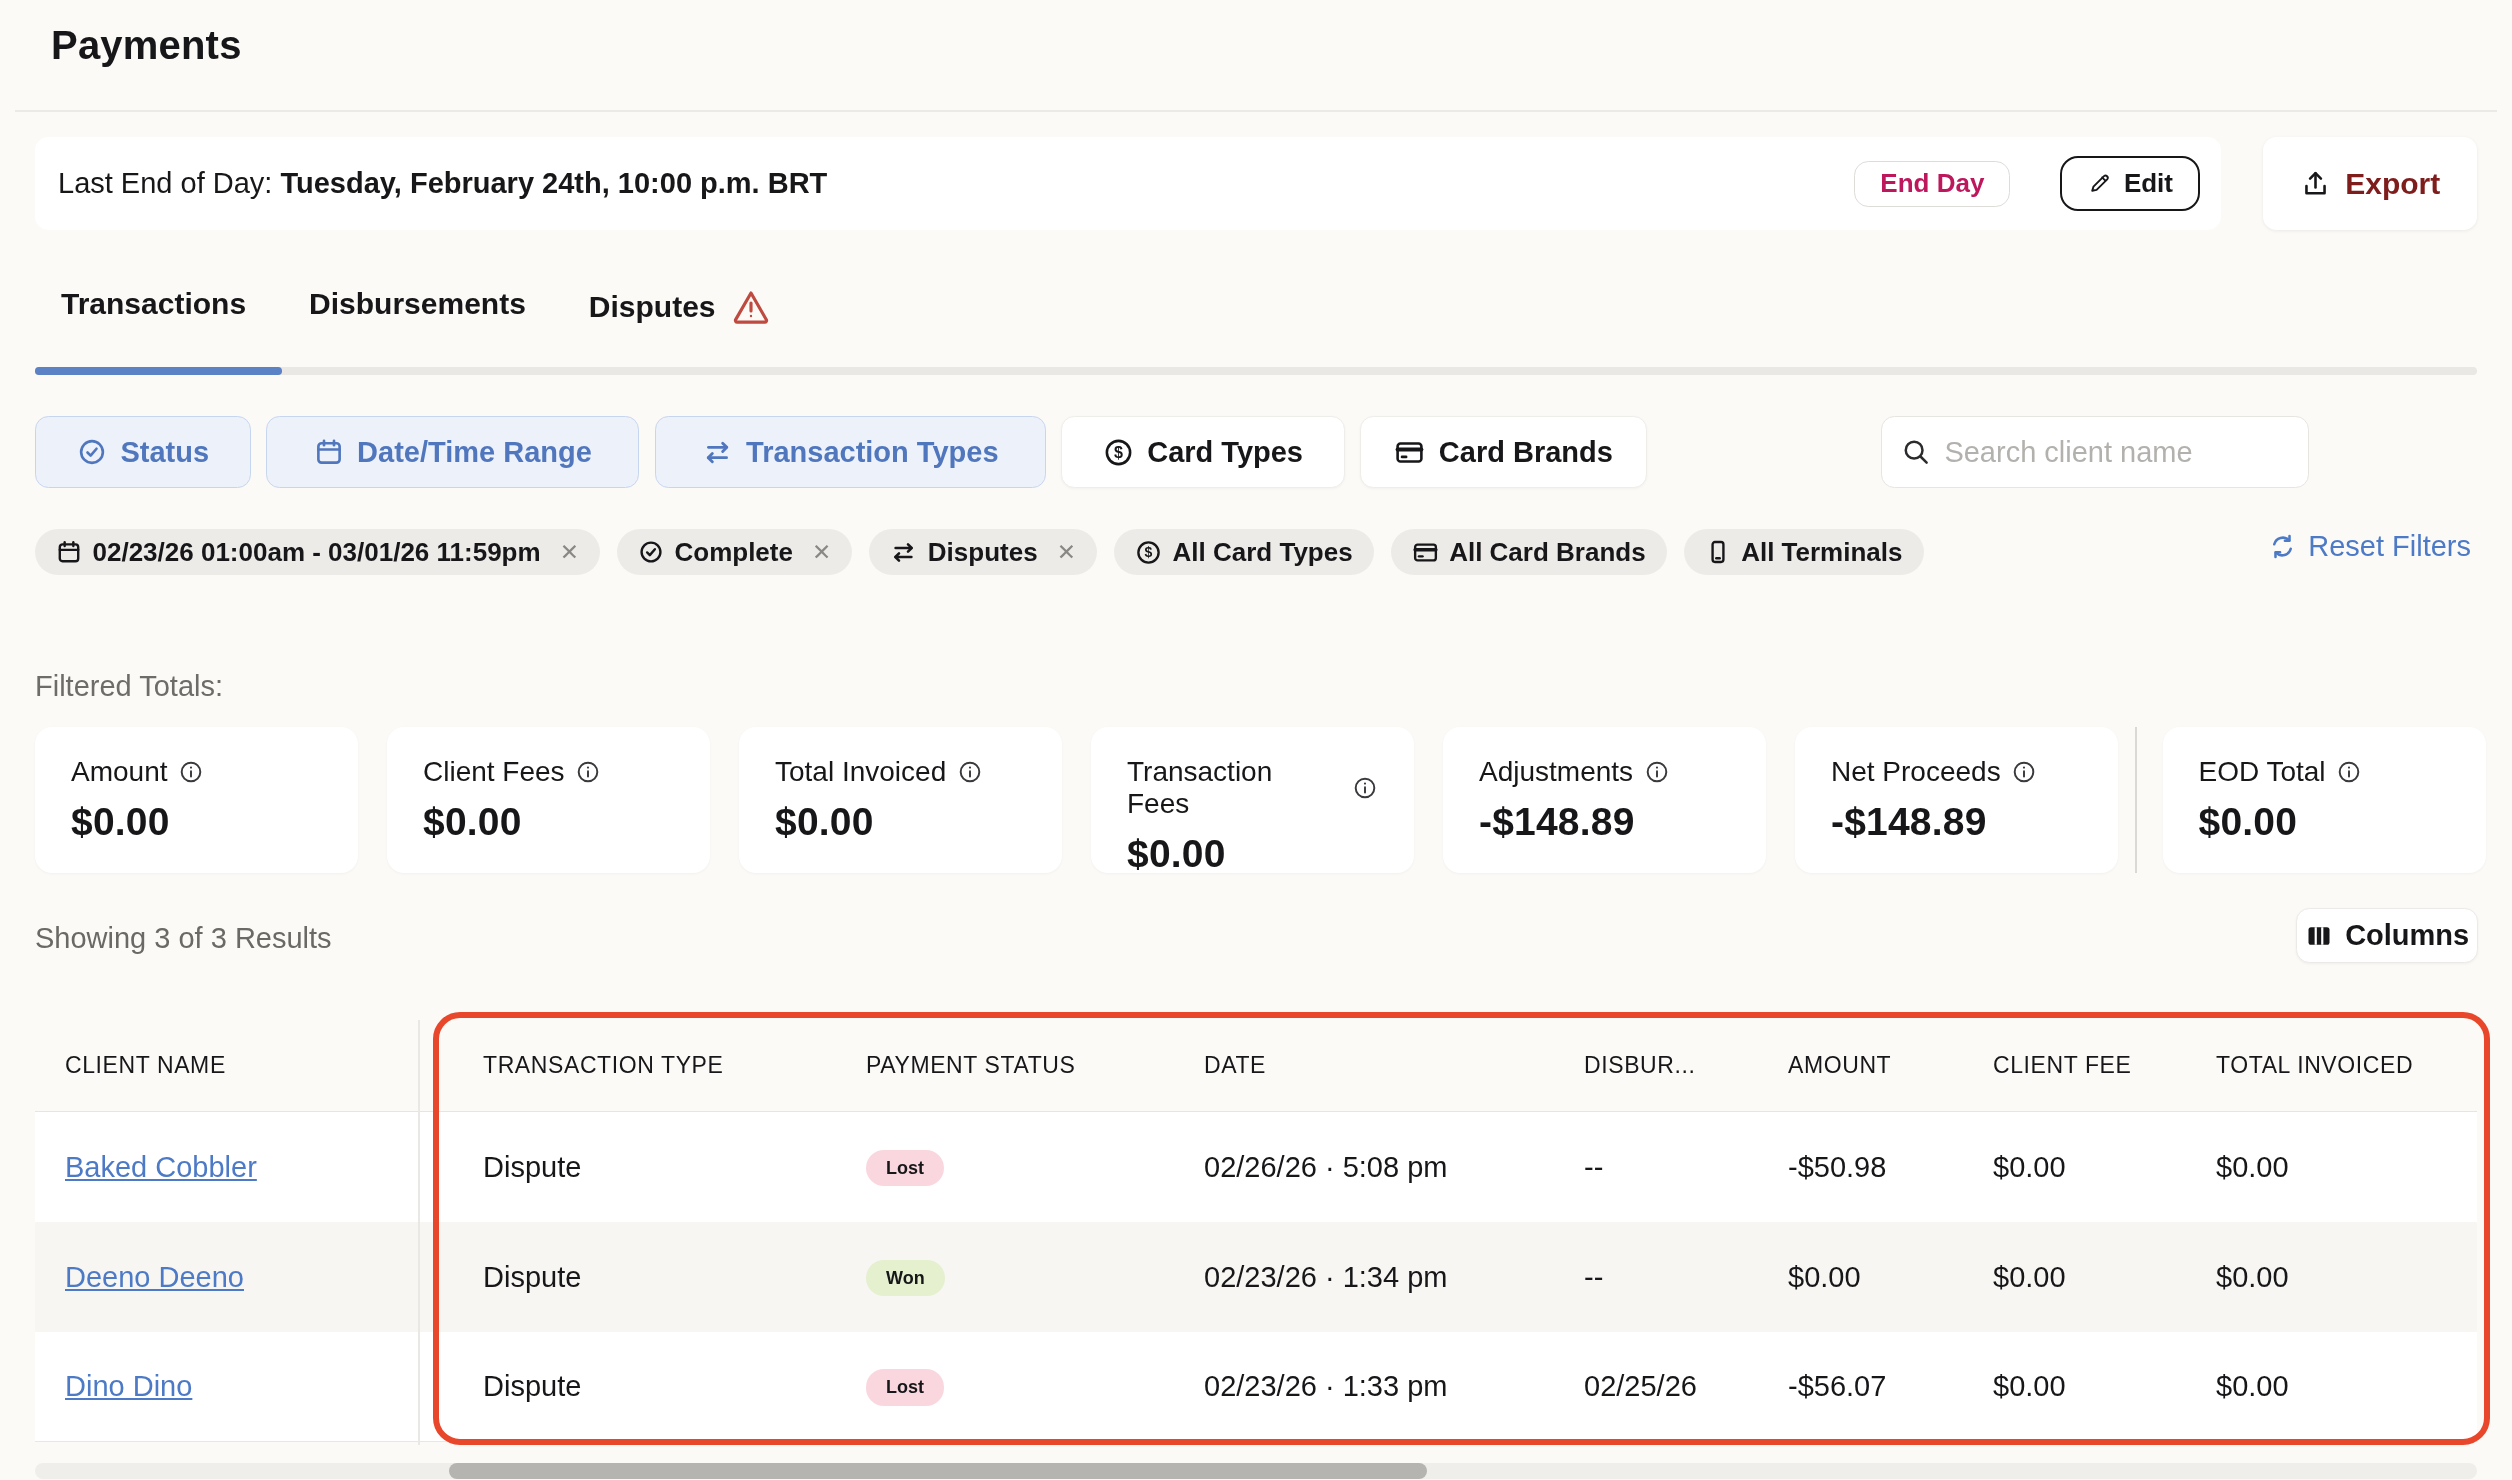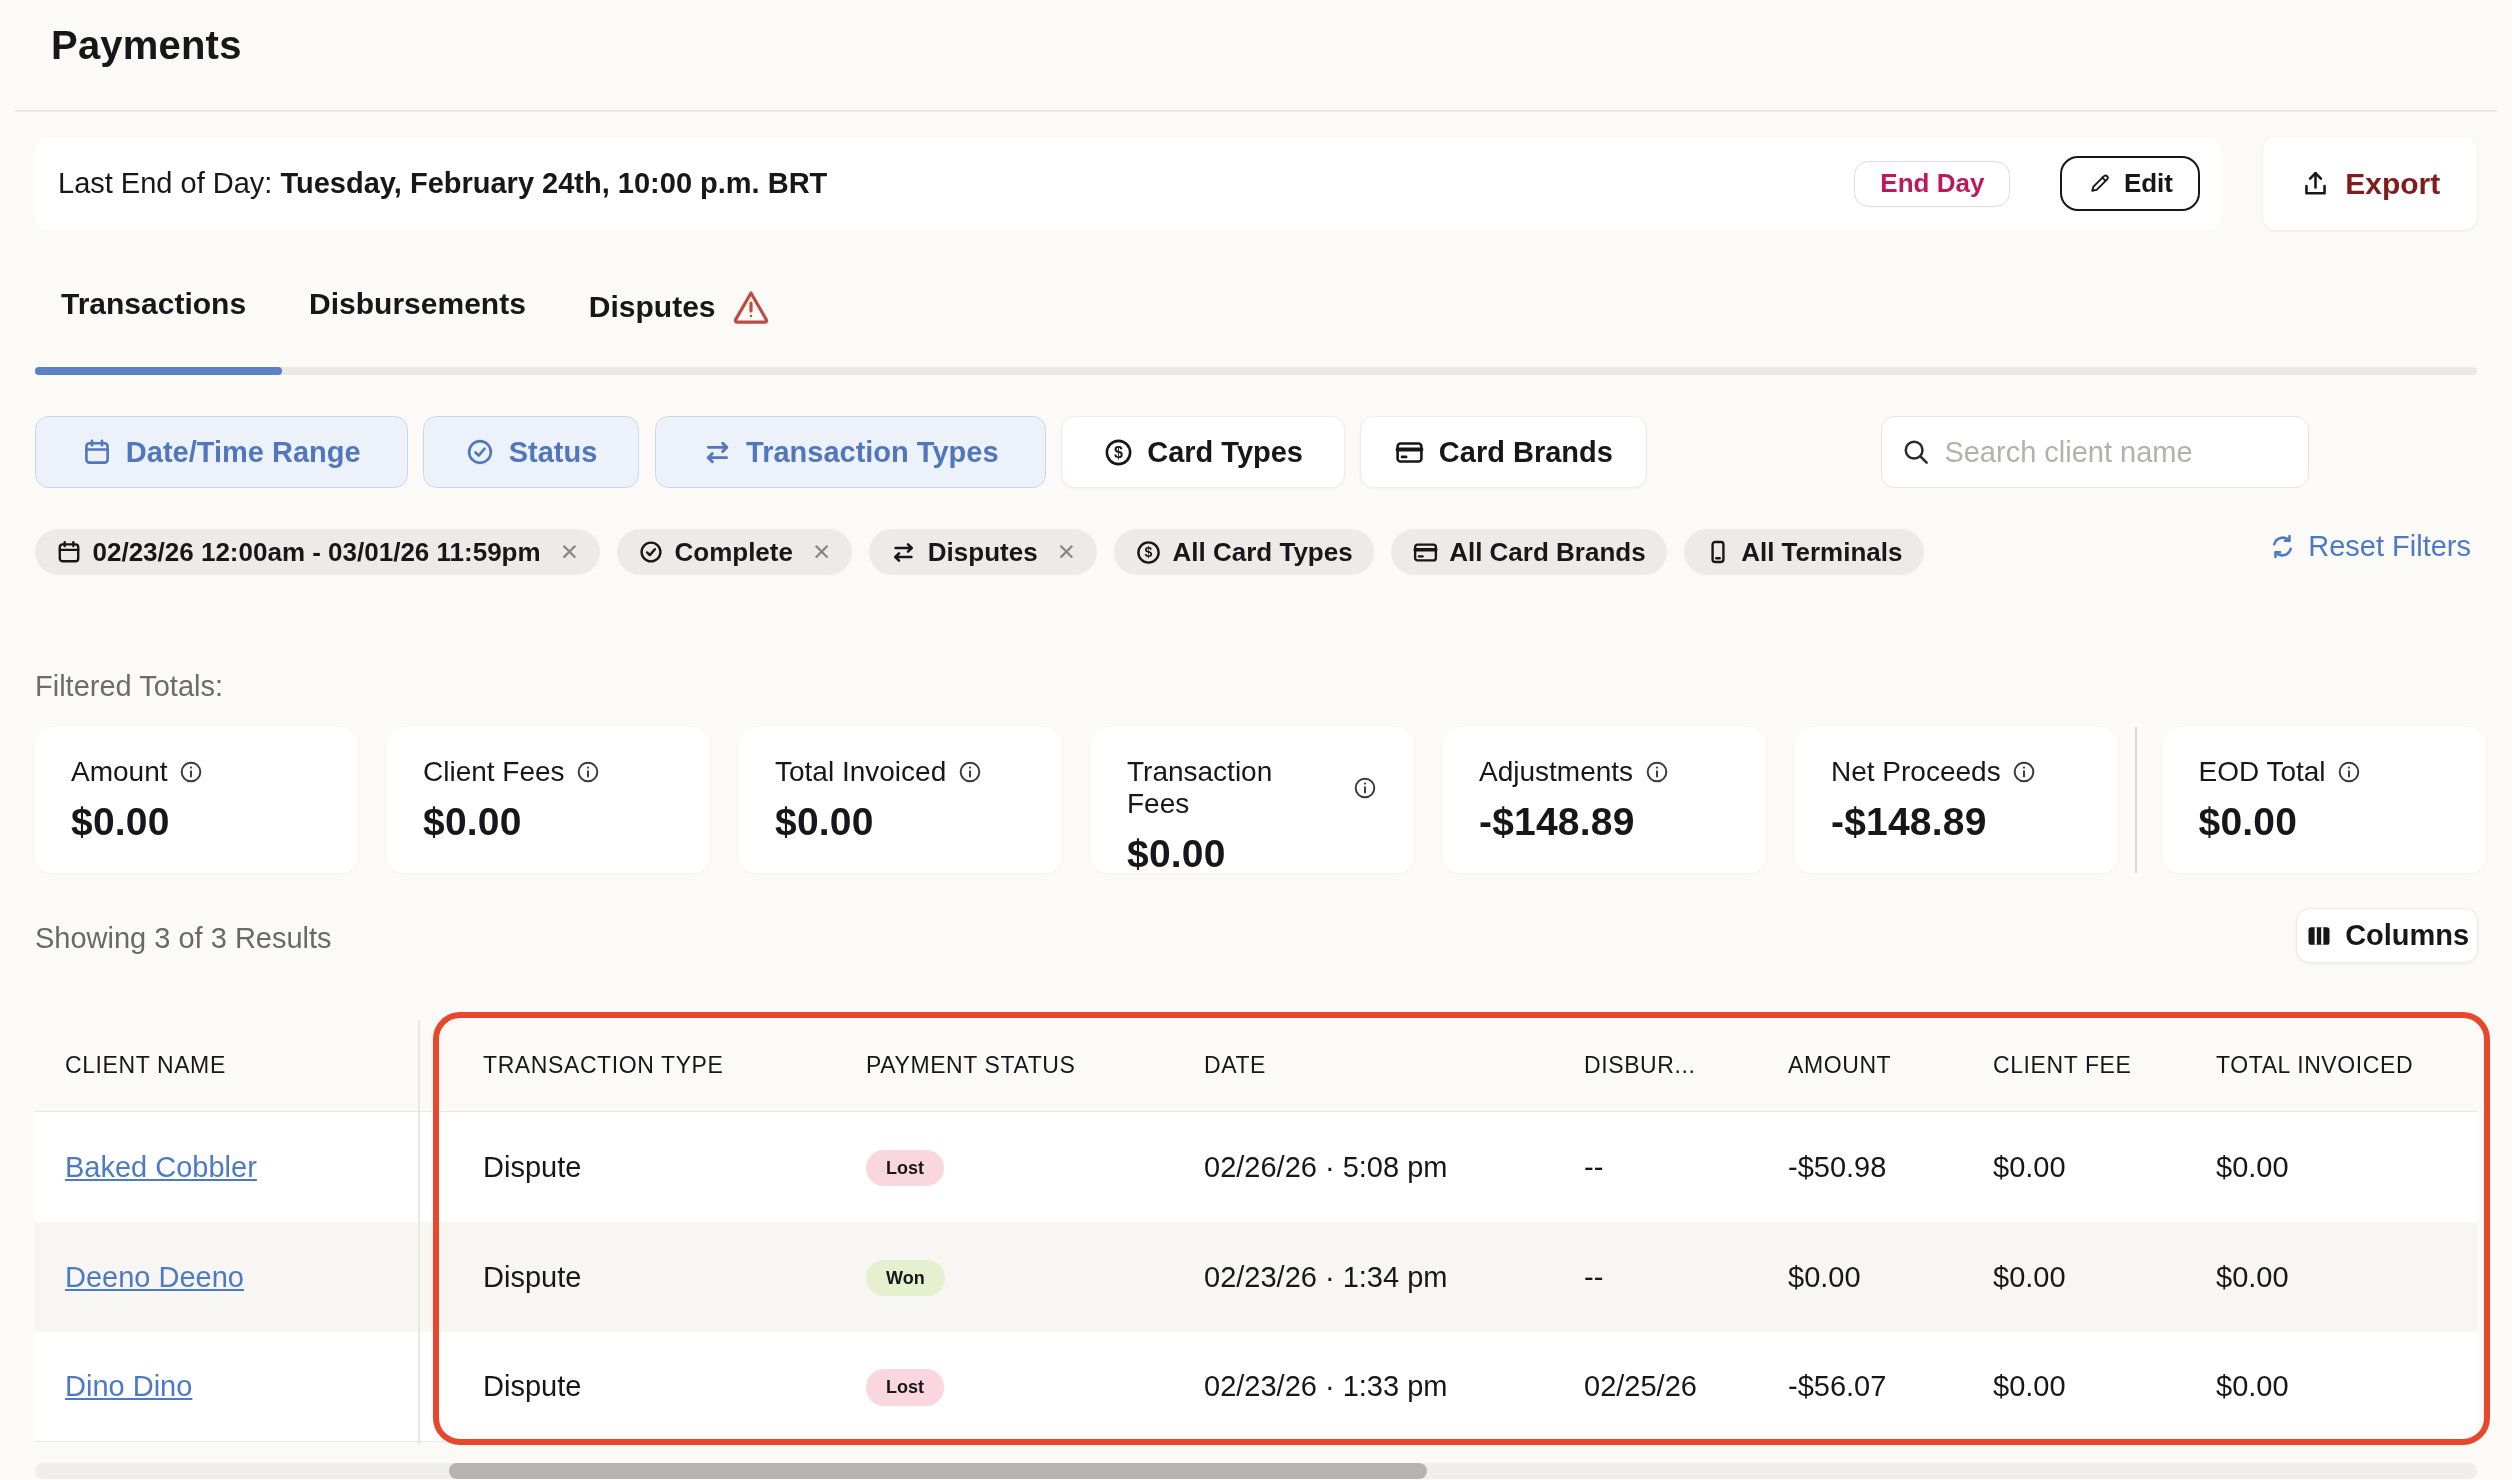--- a/index.html
+++ b/index.html
@@ -177,39 +177,39 @@
             <line x1="12" y1="9.6" x2="12" y2="14.4"></line>
             <circle cx="12" cy="17.4" r="0.7" fill="#bf4a40" stroke="none"></circle>
           </svg>
       </span>
     </div>
   </div>
   <div class="tab-track"></div>
   <div class="tab-active-bar"></div>
 
   <div class="filter-row">
+    <button class="fbtn blue" style="width:216px">
+      <span>
+        <svg width="30" height="30" viewBox="0 0 24 24" fill="none" stroke="#5077bd" stroke-width="2.1" stroke-linecap="round" stroke-linejoin="round">
+            <circle cx="12" cy="12" r="8.7"></circle>
+            <polyline points="8.4,12.4 10.9,14.9 15.6,9.4"></polyline>
+          </svg>
+      </span>
+      <span>Status</span>
+    </button>
     <button class="fbtn blue" style="width:373px">
       <span>
         <svg width="30" height="30" viewBox="0 0 24 24" fill="none" stroke="#5077bd" stroke-width="2.1" stroke-linecap="round">
             <rect x="3.5" y="5" width="17" height="15.5" rx="2.5"></rect>
             <line x1="3.5" y1="10" x2="20.5" y2="10"></line>
             <line x1="8" y1="3" x2="8" y2="6.5"></line>
             <line x1="16" y1="3" x2="16" y2="6.5"></line>
           </svg>
       </span>
       <span>Date/Time Range</span>
-    </button>
-    <button class="fbtn blue" style="width:216px">
-      <span>
-        <svg width="30" height="30" viewBox="0 0 24 24" fill="none" stroke="#5077bd" stroke-width="2.1" stroke-linecap="round" stroke-linejoin="round">
-            <circle cx="12" cy="12" r="8.7"></circle>
-            <polyline points="8.4,12.4 10.9,14.9 15.6,9.4"></polyline>
-          </svg>
-      </span>
-      <span>Status</span>
     </button>
     <button class="fbtn blue" style="width:391px">
       <span>
         <svg width="31" height="31" viewBox="0 0 24 24" fill="none" stroke="#5077bd" stroke-width="2.2" stroke-linecap="round" stroke-linejoin="round">
             <path d="M5 8h14"></path>
             <path d="M16 4.8 19.2 8 16 11.2"></path>
             <path d="M19 16H5"></path>
             <path d="M8 12.8 4.8 16 8 19.2"></path>
           </svg>
       </span>
@@ -249,21 +249,21 @@
   <div class="chips-row">
     <div class="chip">
       <span>
         <svg width="26" height="26" viewBox="0 0 24 24" fill="none" stroke="#17171a" stroke-width="2.2" stroke-linecap="round">
             <rect x="3.5" y="5" width="17" height="15.5" rx="2.5"></rect>
             <line x1="3.5" y1="10" x2="20.5" y2="10"></line>
             <line x1="8" y1="3" x2="8" y2="6.5"></line>
             <line x1="16" y1="3" x2="16" y2="6.5"></line>
           </svg>
       </span>
-      <span>02/23/26 12:00am - 03/01/26 11:59pm</span>
+      <span>02/23/26 01:00am - 03/01/26 11:59pm</span>
       <span class="close">✕</span>
     </div>
     <div class="chip">
       <span>
         <svg width="26" height="26" viewBox="0 0 24 24" fill="none" stroke="#17171a" stroke-width="2.2" stroke-linecap="round" stroke-linejoin="round">
             <circle cx="12" cy="12" r="8.7"></circle>
             <polyline points="8.4,12.4 10.9,14.9 15.6,9.4"></polyline>
           </svg>
       </span>
       <span>Complete</span>

